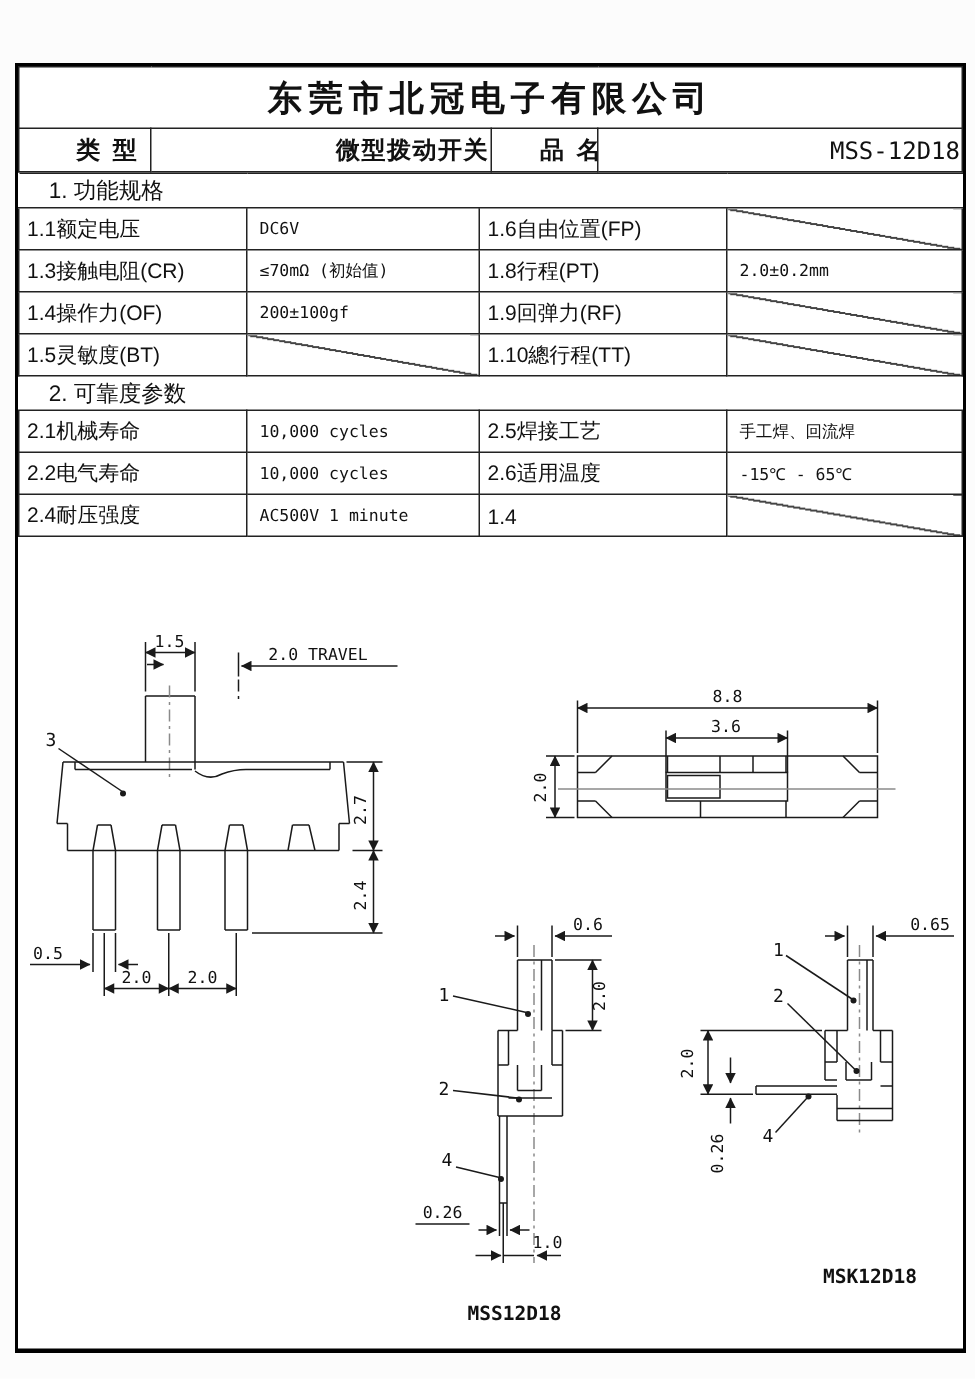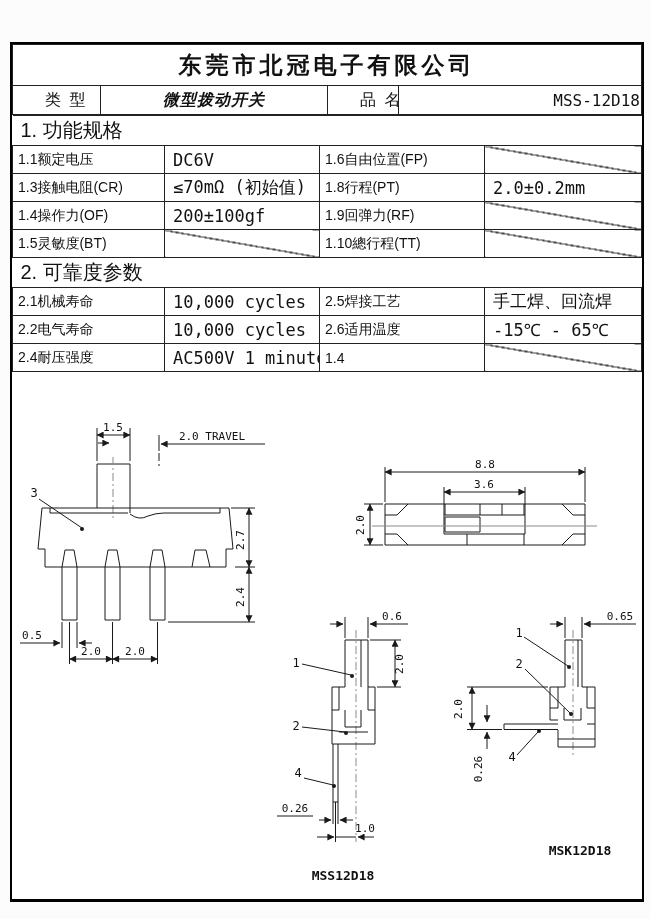--- a/index.html
+++ b/index.html
@@ -12,27 +12,27 @@
     position:absolute;left:10px;top:42px;width:634px;height:860px;
     border:2px solid #000;border-bottom-width:3px;background:#fff;box-sizing:border-box;
   }
   table{border-collapse:collapse;width:100%;table-layout:fixed;}
   td{border:1px solid #222;overflow:hidden;white-space:nowrap;}
   .title-cell{
     height:38px;text-align:center;font-size:23px;font-weight:bold;letter-spacing:4px;
     font-family:"Liberation Serif","DejaVu Serif",serif;
   }
   .hdr-row td{height:26px;font-size:16px;}
-  .hdr-lab{text-align:left;font-weight:normal;letter-spacing:2px;padding-left:32px;}
-  .hdr-type{text-align:center;font-weight:bold;letter-spacing:1px;font-style:italic;}
+  .hdr-lab{text-align:center;font-weight:bold;letter-spacing:2px;padding-left:32px;}
+  .hdr-type{text-align:right;font-weight:bold;letter-spacing:1px;}
   .hdr-val{text-align:right;font-family:"DejaVu Sans Mono",monospace;font-size:14px;}
-  .sec-row td{height:20px;font-size:20px;padding-left:8px;border-left:none;border-right:none;}
+  .sec-row td{height:20px;font-size:15px;padding-left:20px;border-left:none;border-right:none;}
   .spec-row td{height:25px;font-size:14px;}
   td.lab{padding-left:5px;}
-  td.val{padding-left:8px;font-family:"DejaVu Sans Mono","Liberation Sans",sans-serif;font-size:17px;margin-left:12px;}
+  td.val{padding-left:8px;font-family:"DejaVu Sans Mono","Liberation Sans",sans-serif;font-size:11px;margin-left:12px;}
   td.diag{
     background-image:linear-gradient(to top right,
       transparent calc(50% - 0.7px), #444 calc(50% - 0.7px),
       #444 calc(50% + 0.7px), transparent calc(50% + 0.7px));
   }
   .draw-area{position:absolute;left:0;top:377px;width:627px;height:478px;}
   svg text{font-family:"DejaVu Sans Mono",monospace;font-size:11px;fill:#111;}
   svg text.co{font-size:12px;}
   svg text.part{font-size:13px;font-weight:bold;}
   .ln{stroke:#1a1a1a;stroke-width:1;fill:none;}

